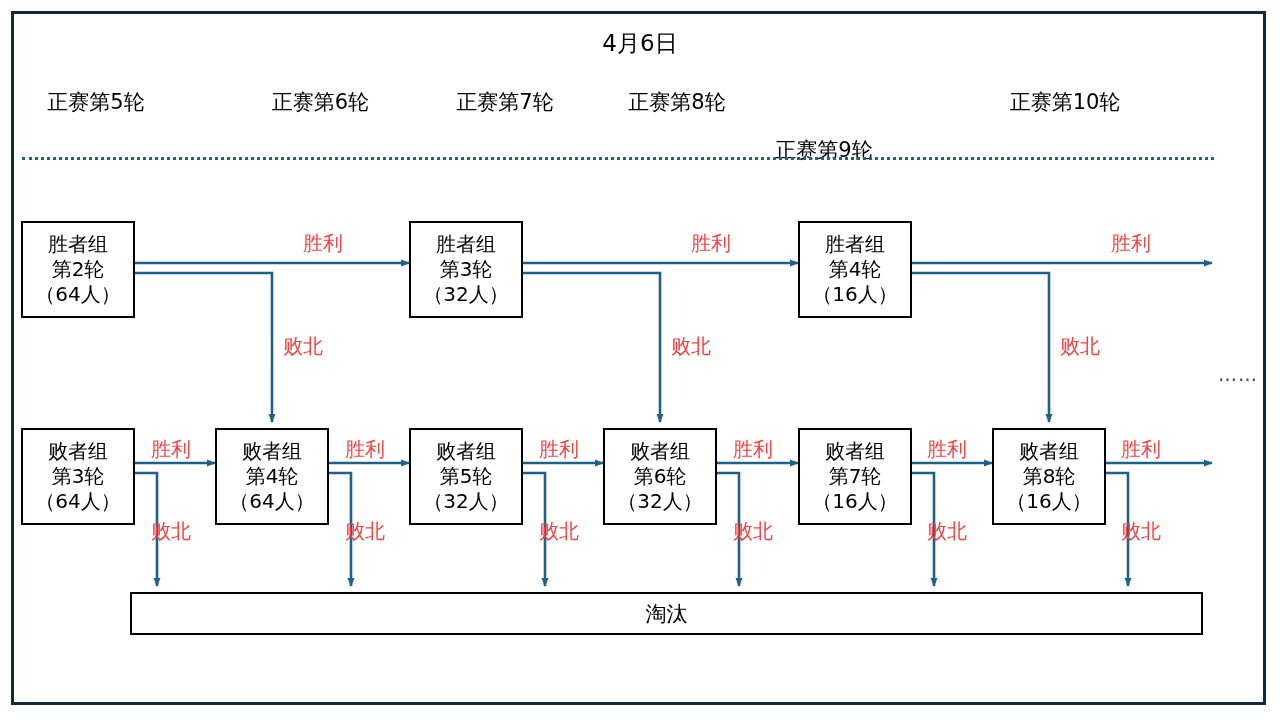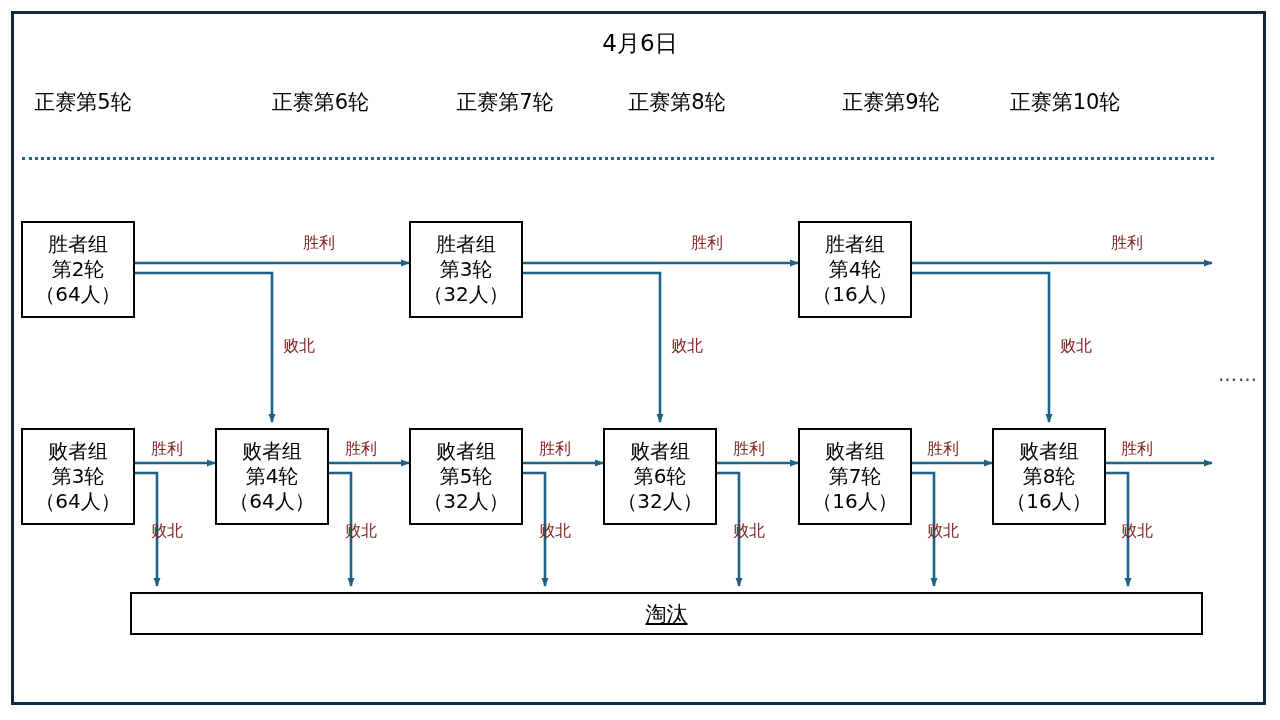--- a/index.html
+++ b/index.html
@@ -85,27 +85,26 @@
     height: 43px;
     border: 2px solid #000000;
     box-sizing: border-box;
     background: #ffffff;
     display: flex;
     align-items: center;
     justify-content: center;
     font-size: 21px;
     color: #000000;
     white-space: nowrap;
-    text-decoration: underline;
   }
   
   .edge-label {
     position: absolute;
-    font-size: 16px;
-    color: #7f1d1d;
+    font-size: 20px;
+    color: #ef4444;
     line-height: 24px;
     white-space: nowrap;
     text-align: center;
   }
   
   .ellipsis {
     position: absolute;
     left: 1218px;
     top: 363px;
     font-size: 19px;
@@ -125,25 +124,25 @@
 </head>
 <body>
 
 <div id="canvas">
 
   <div class="frame"></div>
 
   <div class="date-title">4月6日</div>
 
   <div id="round-headers">
-      <div class="round-label" style="left: 3px; width: 160px;">正赛第5轮</div>
+      <div class="round-label" style="left: 16px; width: 160px;">正赛第5轮</div>
       <div class="round-label" style="left: 209px; width: 160px; text-align: right;">正赛第6轮</div>
       <div class="round-label" style="left: 425px; width: 160px;">正赛第7轮</div>
       <div class="round-label" style="left: 597px; width: 160px;">正赛第8轮</div>
-      <div class="round-label" style="left: 811px; width: 160px;">正赛第9轮</div>
+      <div class="round-label" style="left: 744px; width: 160px; margin-top: 48px;">正赛第9轮</div>
       <div class="round-label" style="left: 985px; width: 160px; text-align: center;">正赛第10轮</div>
     </div>
 
   <div class="divider"></div>
 
   <svg class="wires" viewBox="0 0 1280 720">
     <defs>
       <marker id="arw" markerWidth="9" markerHeight="9" refX="8" refY="4.5" orient="auto" markerUnits="userSpaceOnUse">
         <path d="M0,1 L9,4.5 L0,8 Z" fill="#1f6287"></path>
       </marker>

